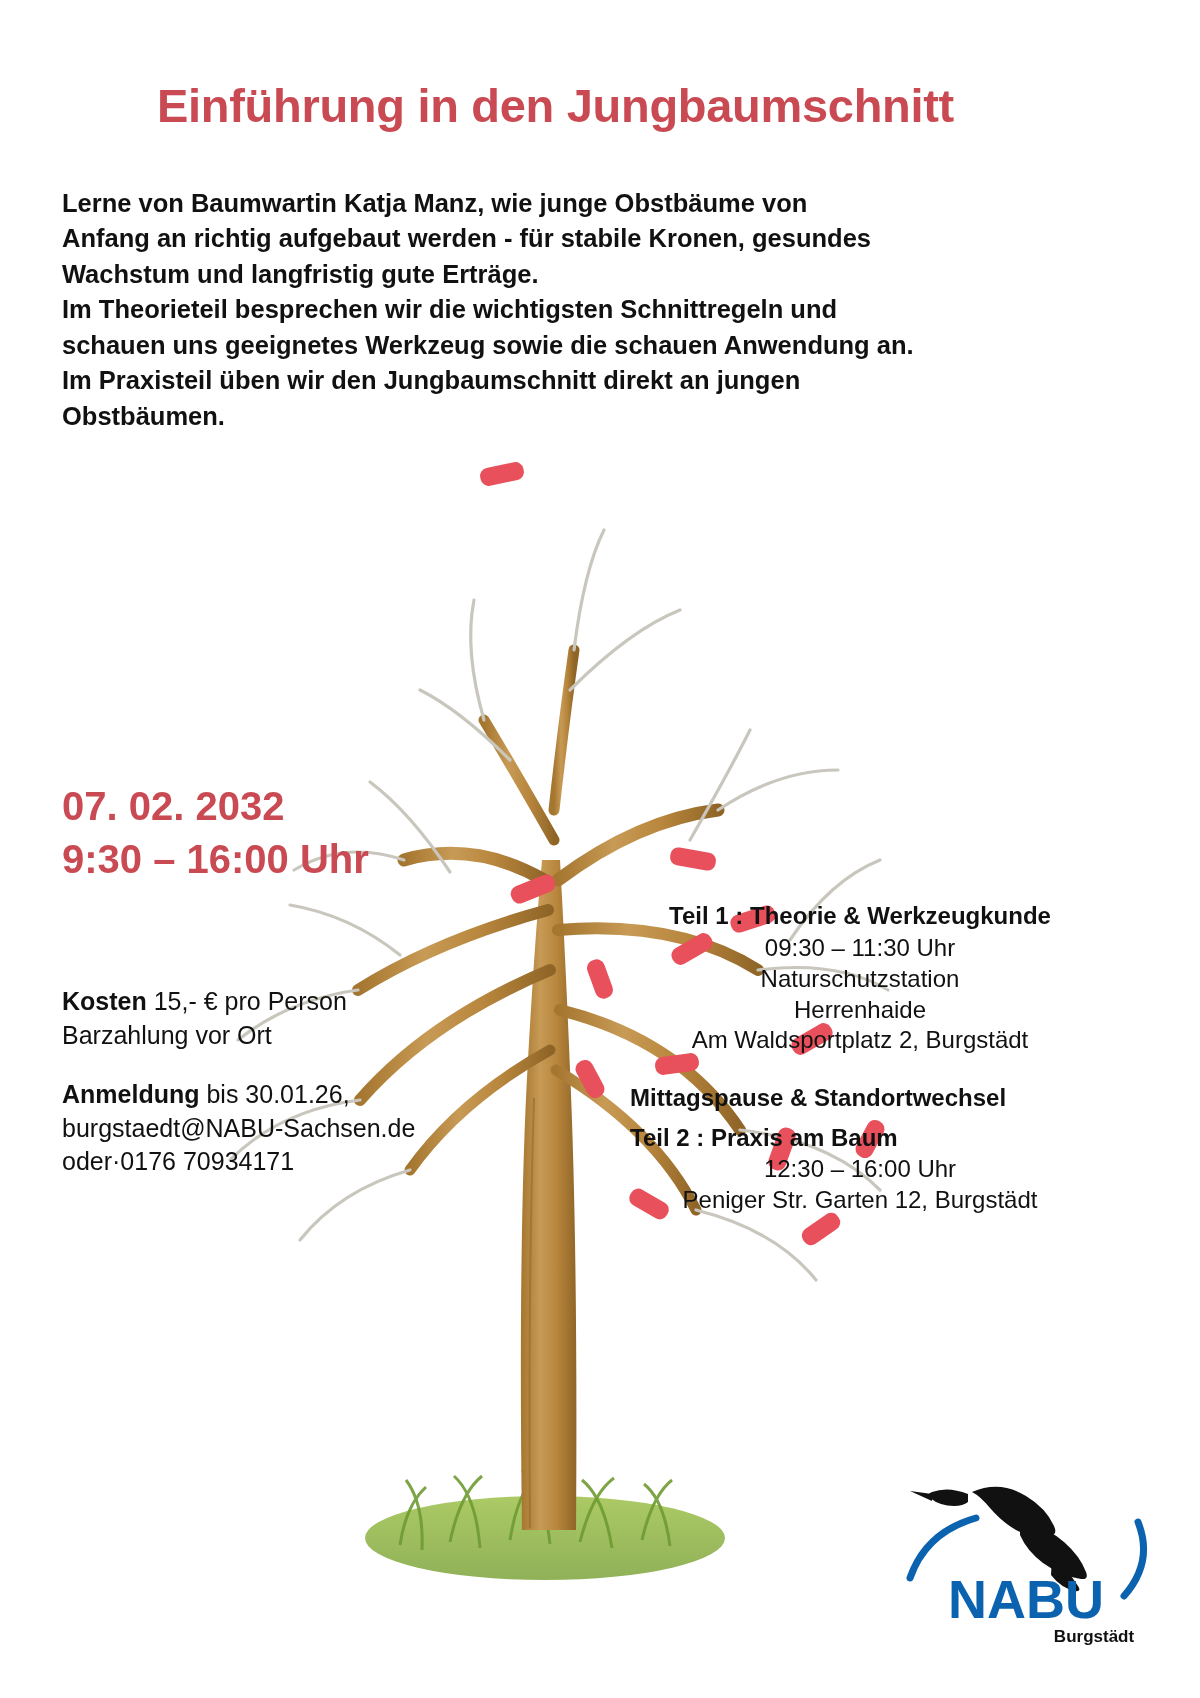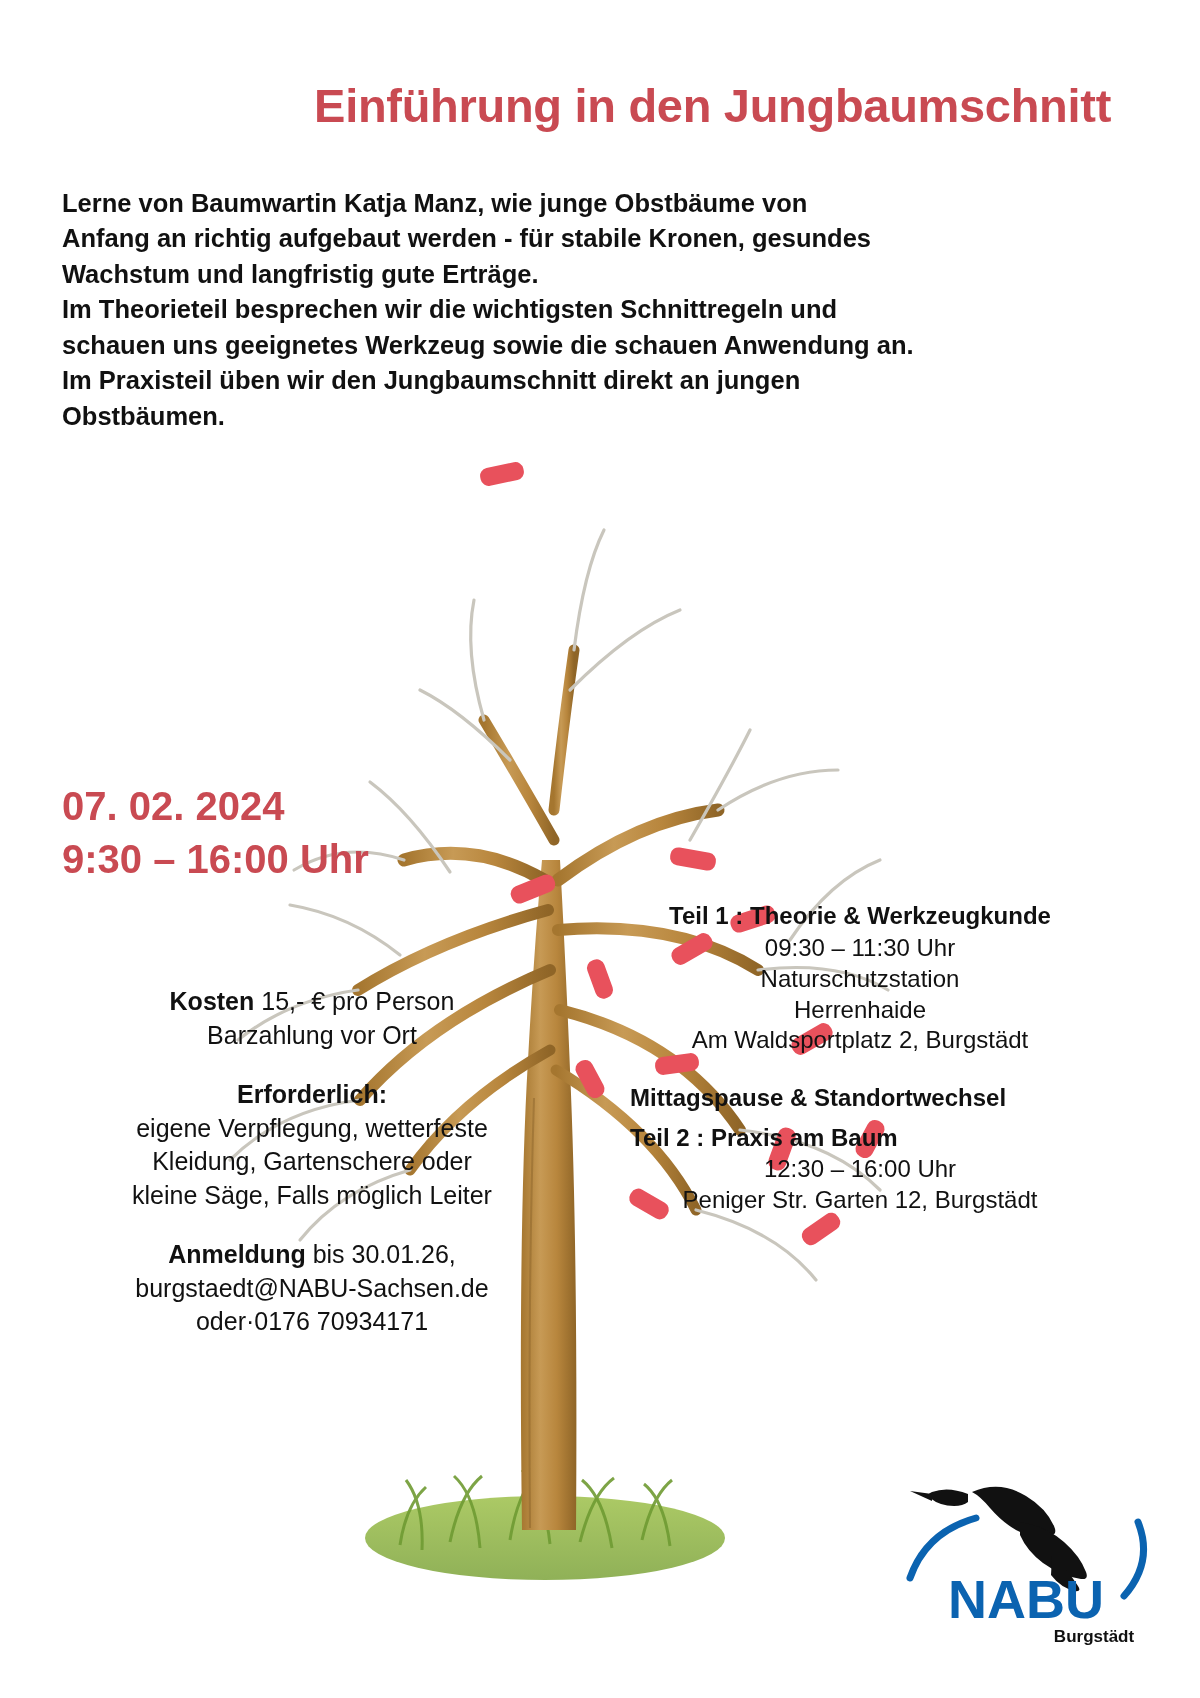--- a/index.html
+++ b/index.html
@@ -9,21 +9,21 @@
     font-family:"Liberation Sans", sans-serif;
     color:#1a1a1a;
     position:relative;
     overflow:hidden;
   }
   .poster{position:relative;width:1200px;height:1698px;}
 
   
   .title{
     position:absolute;left:0;top:78px;width:1111px;
-    text-align:right;
+    text-align:center;
     font-size:47px;font-weight:bold;
     color:#c94a52;
     letter-spacing:-0.3px;
   }
 
   
   .intro{
     position:absolute;left:62px;top:186px;width:1010px;
     font-size:25.5px;font-weight:bold;line-height:1.39;
     color:#111;
@@ -36,21 +36,21 @@
     color:#c94a52;font-size:40px;font-weight:bold;line-height:1.33;
   }
   .dateblock .d1{display:block;}
   .dateblock .d2{display:block;}
 
   
   .leftcol{
     position:absolute;left:62px;top:985px;width:500px;
     font-size:25px;line-height:1.34;color:#111;
   }
-  .leftcol .grp{margin-bottom:26px;text-align:center;}
+  .leftcol .grp{margin-bottom:26px;}
   .leftcol b{font-weight:bold;}
   .leftcol .line{display:block;}
 
   
   .rightcol{
     position:absolute;left:630px;top:900px;width:460px;
     color:#111;
   }
   .sched-head{
     font-size:24px;font-weight:bold;text-align:center;line-height:1.3;
@@ -172,36 +172,30 @@
     <p>Lerne von Baumwartin Katja Manz, wie junge Obstbäume von</p>
     <p>Anfang an richtig aufgebaut werden - für stabile Kronen, gesundes</p>
     <p>Wachstum und langfristig gute Erträge.</p>
     <p>Im Theorieteil besprechen wir die wichtigsten Schnittregeln und</p>
     <p>schauen uns geeignetes Werkzeug sowie die schauen Anwendung an.</p>
     <p>Im Praxisteil üben wir den Jungbaumschnitt direkt an jungen</p>
     <p>Obstbäumen.</p>
   </div>
 
   <div class="dateblock">
-    <span class="d1">07. 02. 2024</span>
+    <span class="d1">07. 02. 2032</span>
     <span class="d2">9:30 – 16:00 Uhr</span>
   </div>
 
   <div class="leftcol">
     <div class="grp">
       <span class="line"><b>Kosten</b> <span>15,- € pro Person</span></span>
       <span class="line">Barzahlung vor Ort</span>
     </div>
 
-    <div class="grp">
-      <span class="line"><b>Erforderlich:</b></span>
-      <span class="line">eigene Verpflegung, wetterfeste</span>
-      <span class="line">Kleidung, Gartenschere oder</span>
-      <span class="line">kleine Säge, Falls möglich Leiter</span>
-    </div>
 
     <div class="grp">
       <span class="line"><b>Anmeldung</b> <span>bis 30.01.26,</span></span>
       <span class="line">burgstaedt@NABU-Sachsen.de</span>
       <span class="line">oder·0176 70934171</span>
     </div>
   </div>
 
   <div class="rightcol">
     <div class="sched-head">Teil 1 : Theorie &amp; Werkzeugkunde</div>

